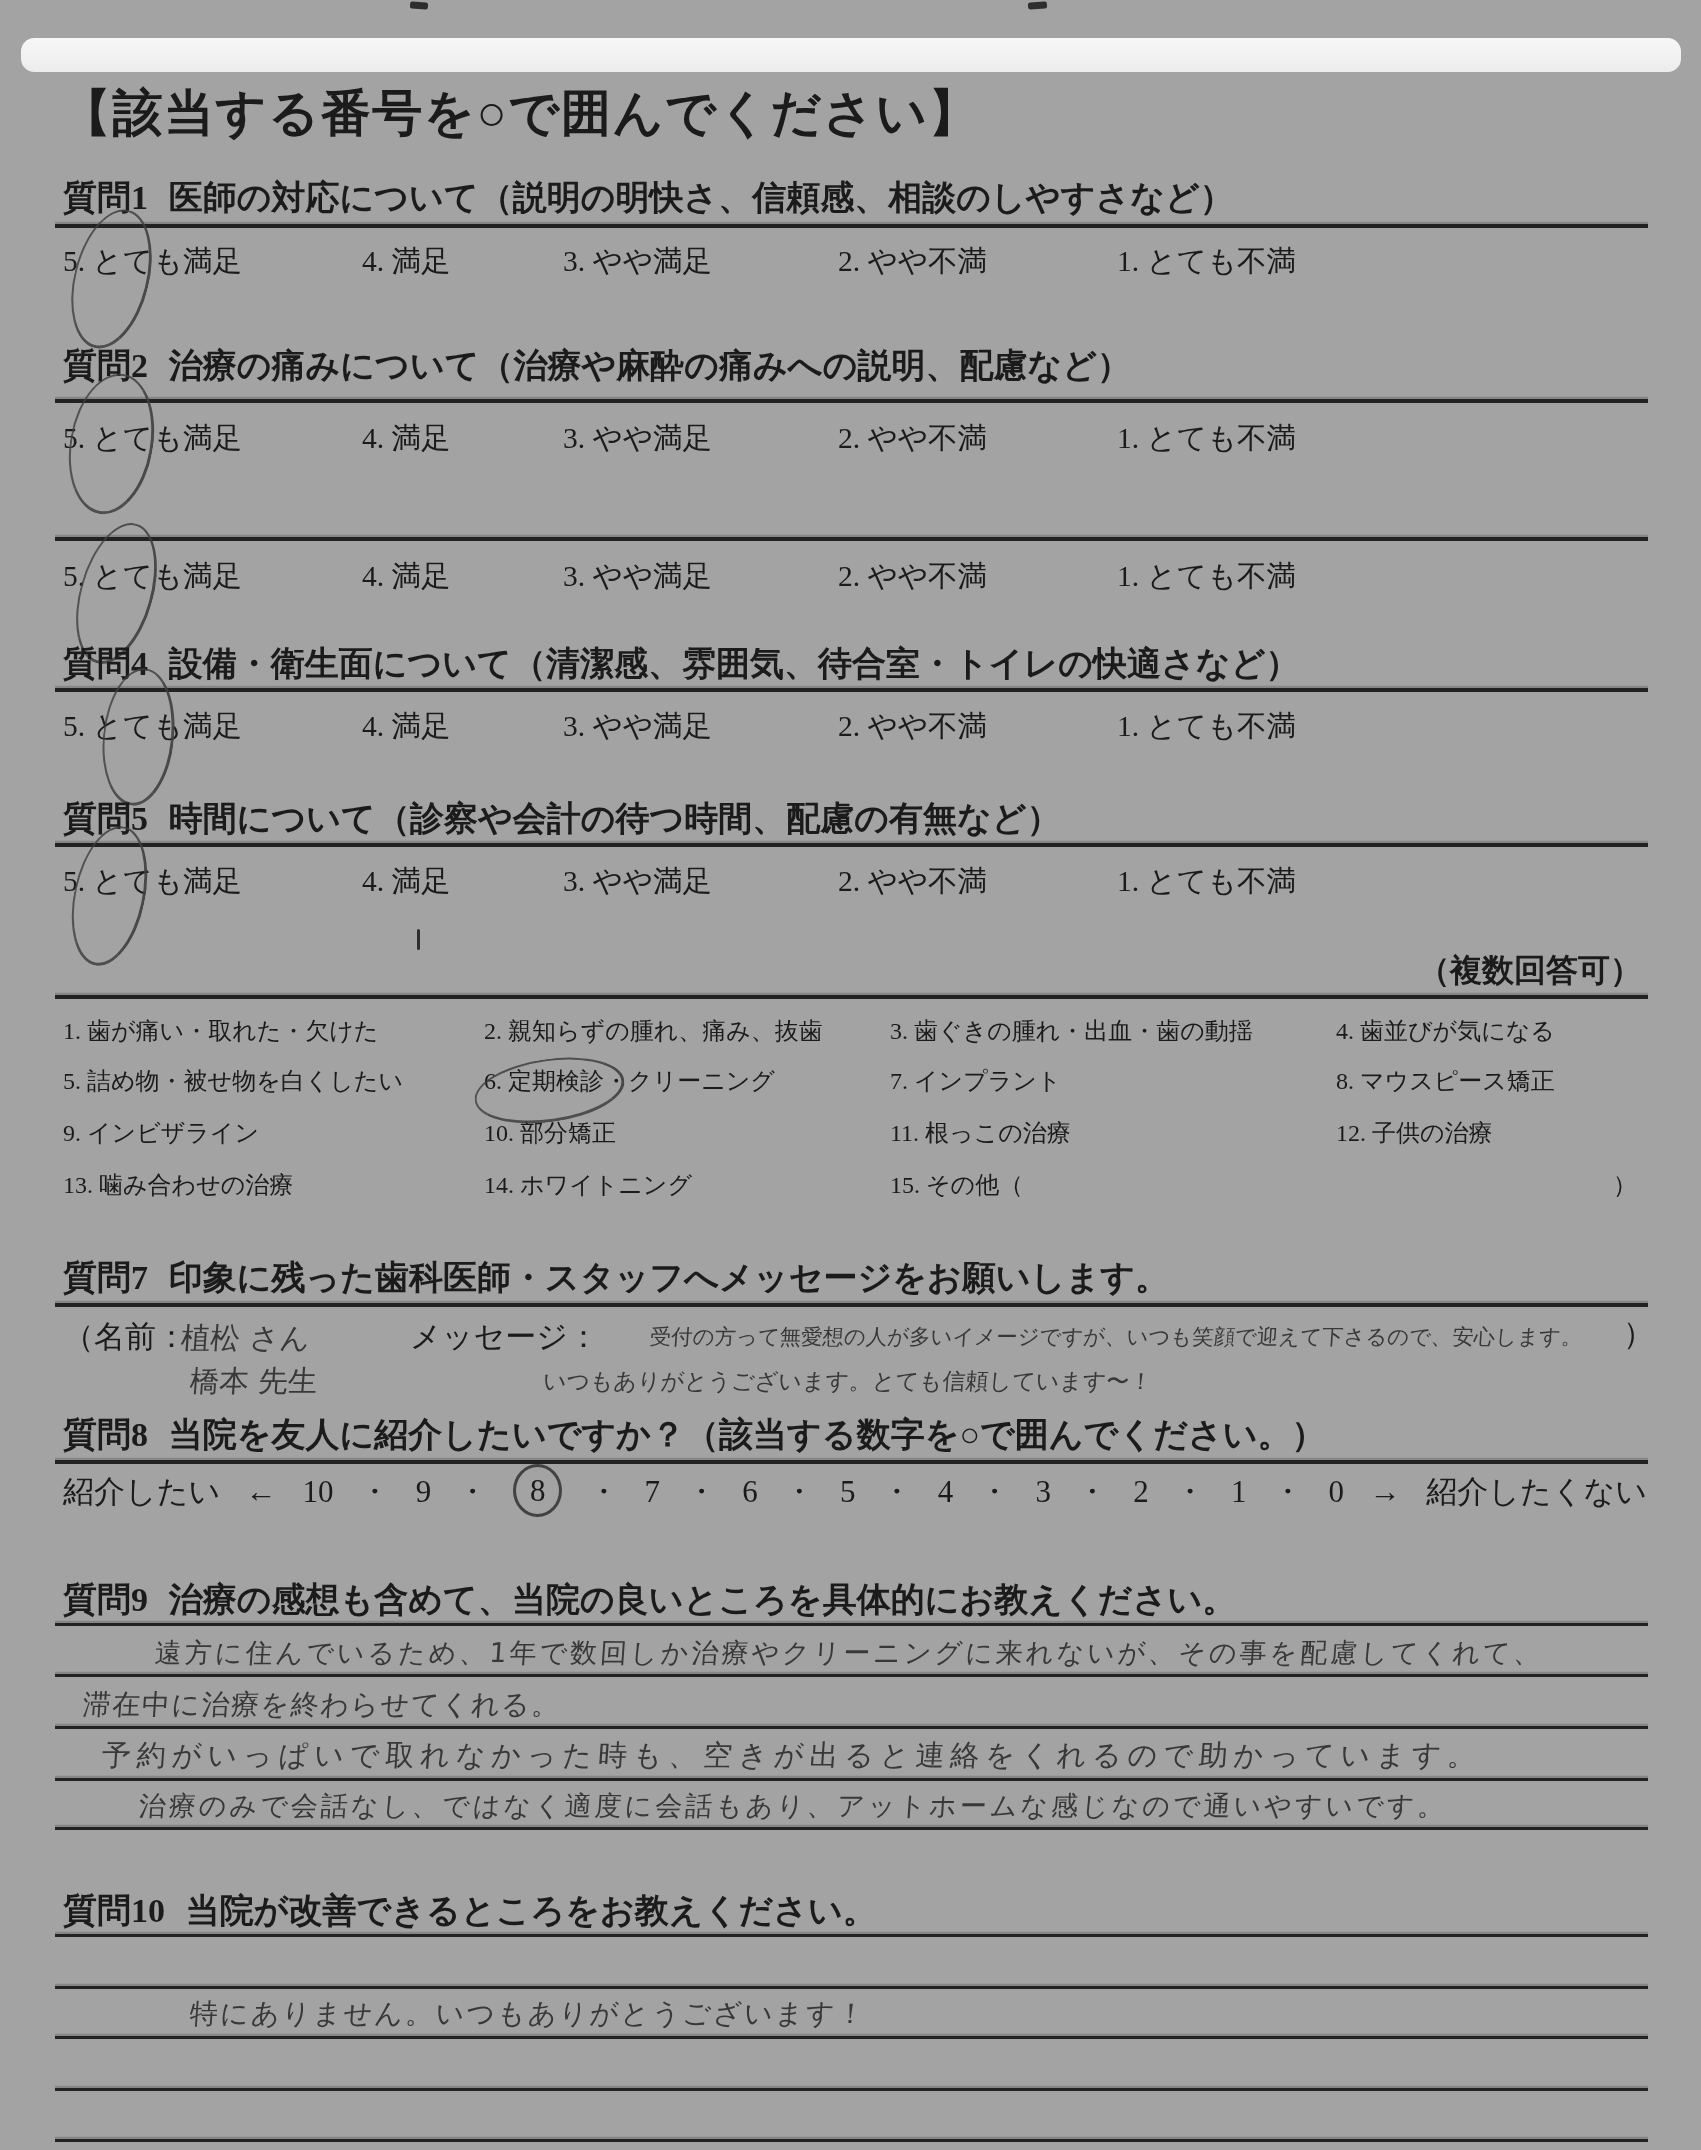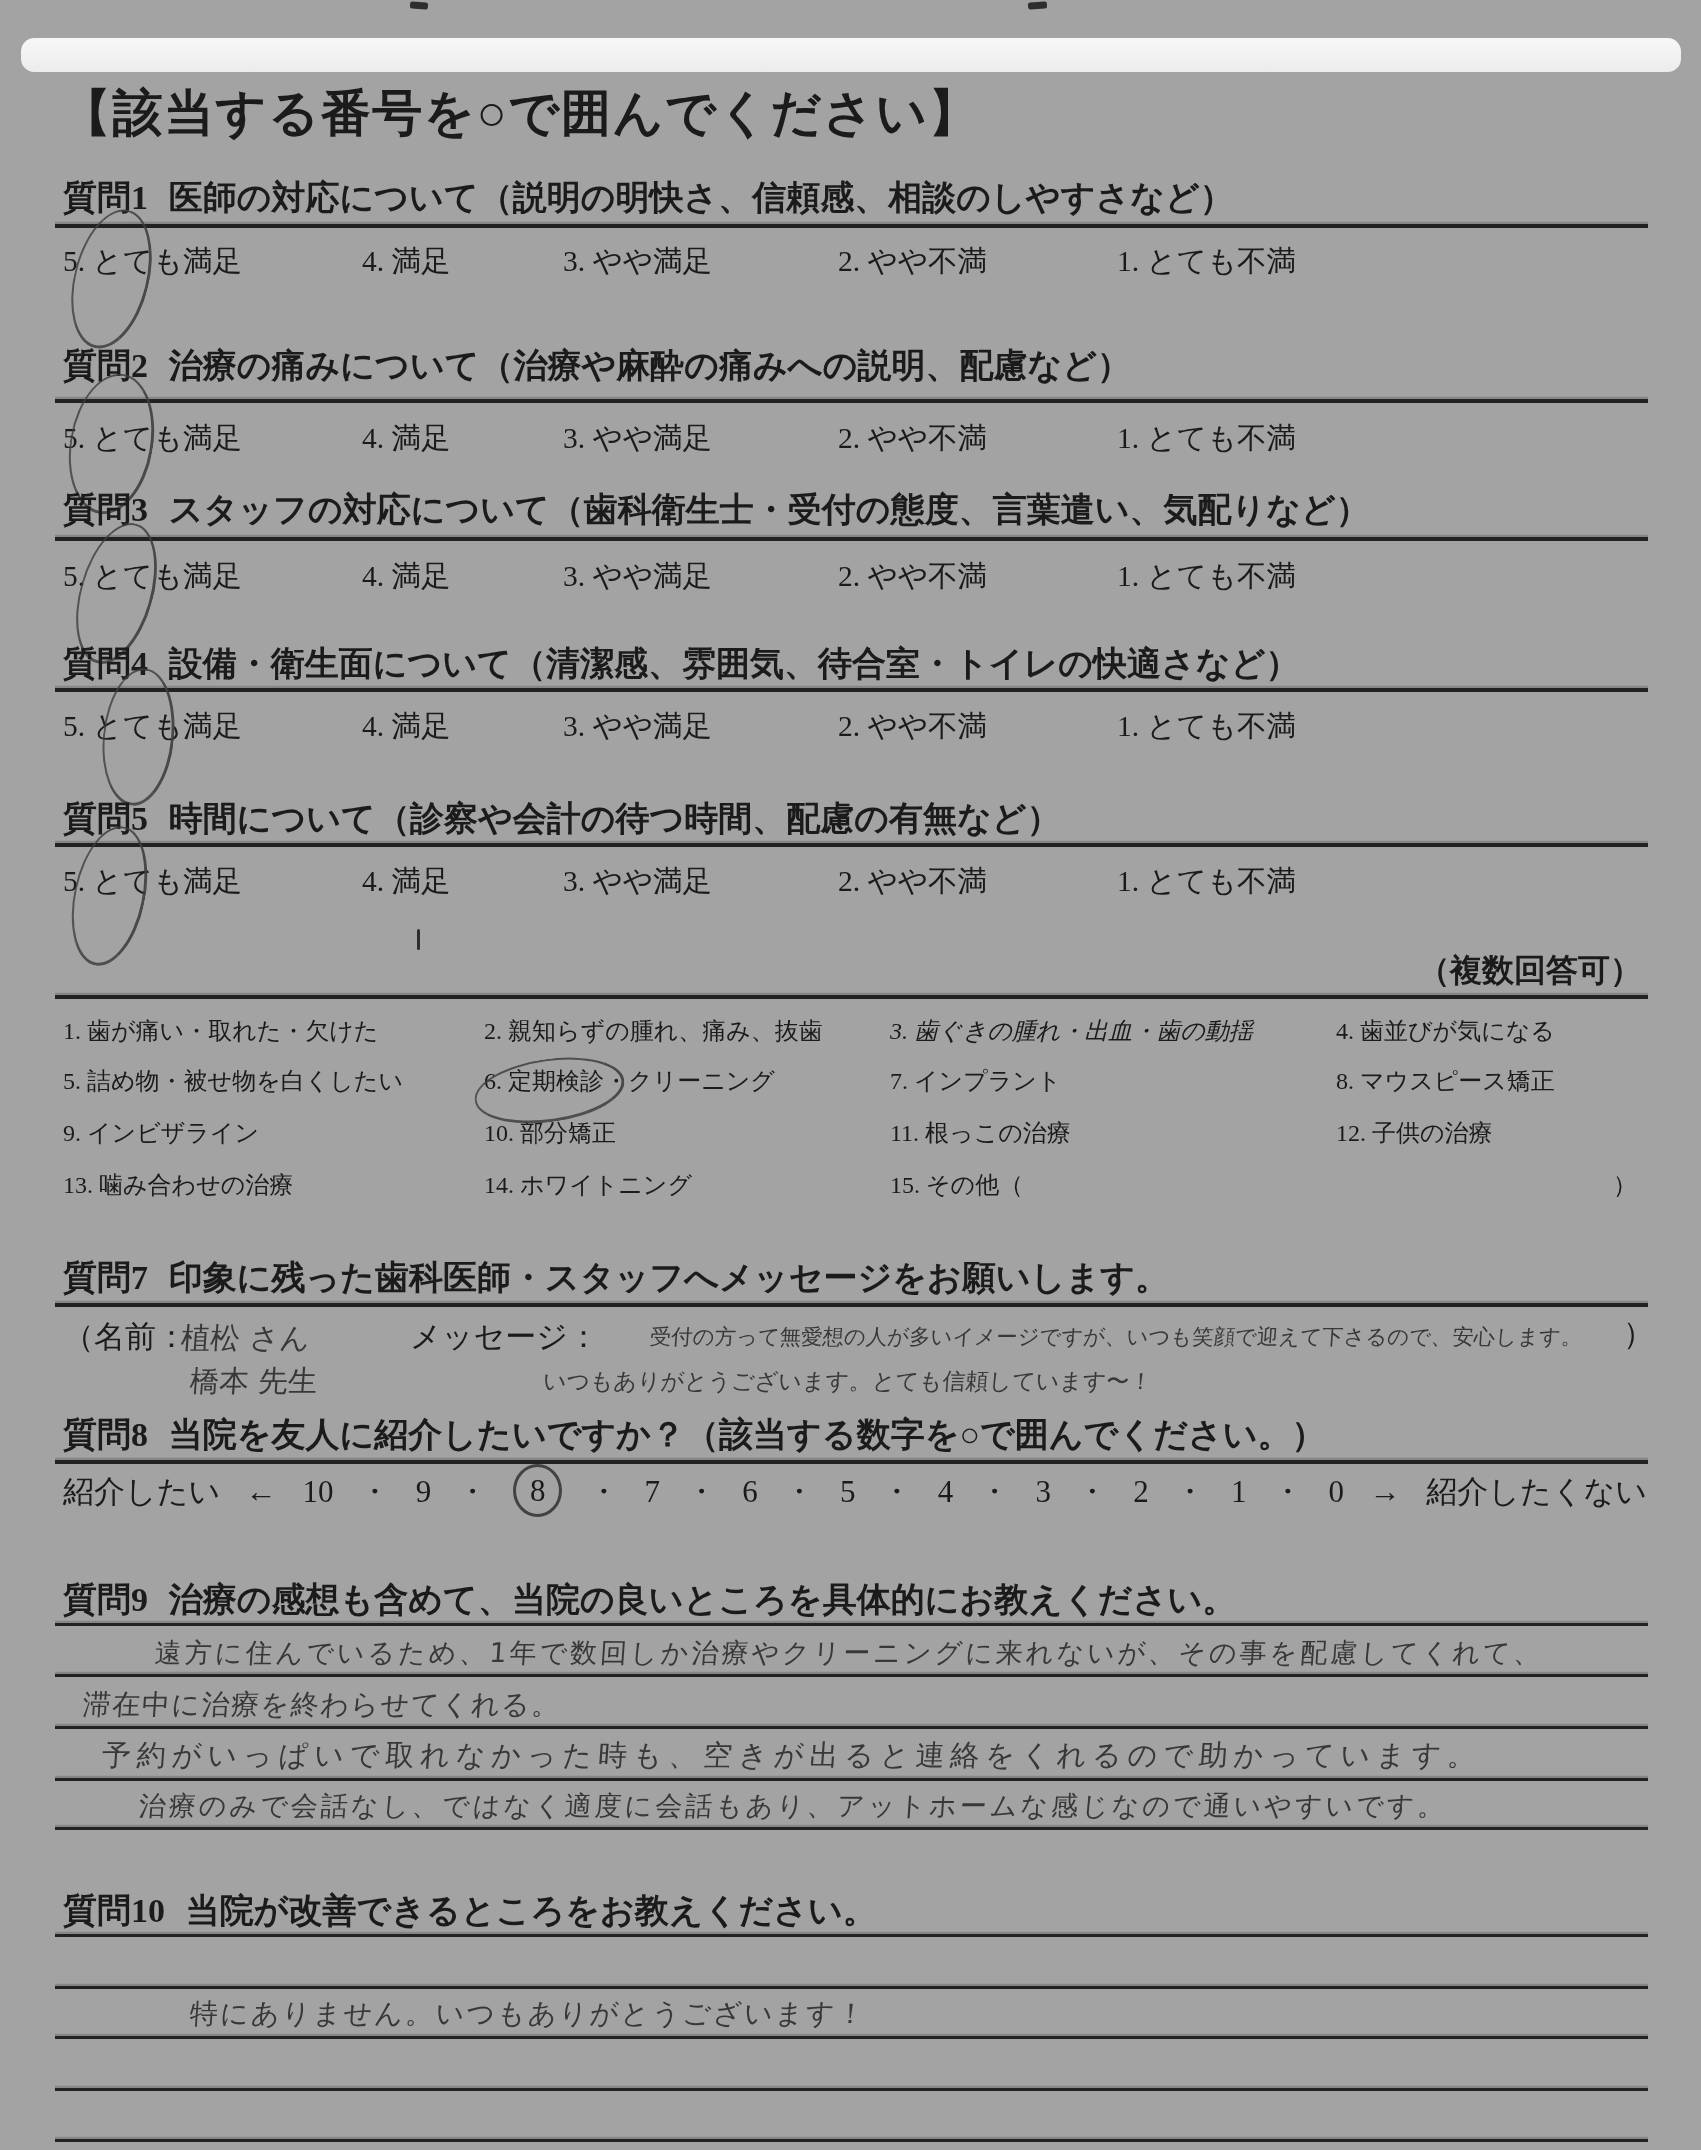--- a/index.html
+++ b/index.html
@@ -66,24 +66,20 @@
   <div class="rule head" style="top:399px;"></div>
   <div class="opt-row" style="top:419px;">
     <span class="opt" style="left:0;">5. とても満足</span>
     <span class="opt" style="left:299px;">4. 満足</span>
     <span class="opt" style="left:500px;">3. やや満足</span>
     <span class="opt" style="left:775px;">2. やや不満</span>
     <span class="opt" style="left:1054px;">1. とても不満</span>
   </div>
   <div class="hand-circle" style="left:70px;top:373px;width:78px;height:137px;transform:rotate(10deg);"></div>
 
-  <div class="abs q-heading" style="left:63px;top:487px;">
-    <span class="q-label">質問3</span>
-    <span class="q-title">スタッフの対応について（歯科衛生士・受付の態度、言葉遣い、気配りなど）</span>
-  </div>
   <div class="rule head" style="top:537px;"></div>
   <div class="opt-row" style="top:557px;">
     <span class="opt" style="left:0;">5. とても満足</span>
     <span class="opt" style="left:299px;">4. 満足</span>
     <span class="opt" style="left:500px;">3. やや満足</span>
     <span class="opt" style="left:775px;">2. やや不満</span>
     <span class="opt" style="left:1054px;">1. とても不満</span>
   </div>
   <div class="hand-circle" style="left:80px;top:521px;width:68px;height:140px;transform:rotate(16deg);"></div>
 
@@ -113,21 +109,21 @@
     <span class="opt" style="left:775px;">2. やや不満</span>
     <span class="opt" style="left:1054px;">1. とても不満</span>
   </div>
   <div class="hand-circle" style="left:74px;top:825px;width:66px;height:137px;transform:rotate(12deg);"></div>
 
   <div class="abs note" style="right:59px;top:949px;">（複数回答可）</div>
   <div class="rule head" style="top:995px;"></div>
 
   <span class="q6-item" style="left:63px;top:1015px;">1. 歯が痛い・取れた・欠けた</span>
   <span class="q6-item" style="left:484px;top:1015px;">2. 親知らずの腫れ、痛み、抜歯</span>
-  <span class="q6-item" style="left:890px;top:1015px;font-style:italic;">3. 歯ぐきの腫れ・出血・歯の動揺</span>
+  <span class="q6-item" style="left:890px;top:1015px;">3. 歯ぐきの腫れ・出血・歯の動揺</span>
   <span class="q6-item" style="left:1336px;top:1015px;">4. 歯並びが気になる</span>
 
   <span class="q6-item" style="left:63px;top:1065px;">5. 詰め物・被せ物を白くしたい</span>
   <span class="q6-item" style="left:484px;top:1065px;">6. 定期検診・クリーニング</span>
   <span class="q6-item" style="left:890px;top:1065px;">7. インプラント</span>
   <span class="q6-item" style="left:1336px;top:1065px;">8. マウスピース矯正</span>
 
   <span class="q6-item" style="left:63px;top:1117px;">9. インビザライン</span>
   <span class="q6-item" style="left:484px;top:1117px;">10. 部分矯正</span>
   <span class="q6-item" style="left:890px;top:1117px;">11. 根っこの治療</span>

